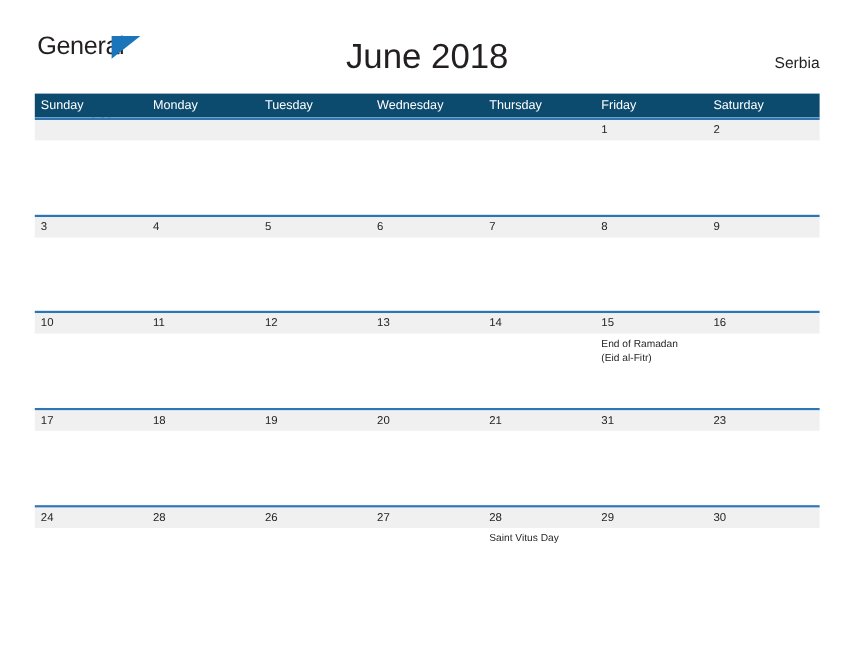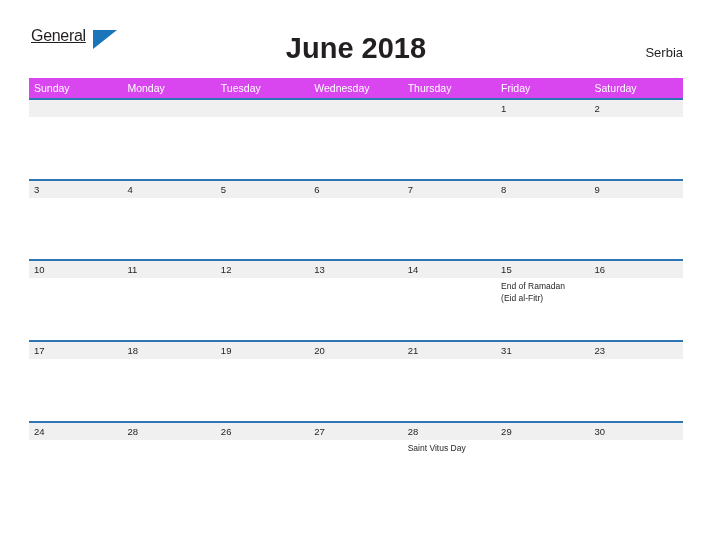--- a/index.html
+++ b/index.html
@@ -25,26 +25,25 @@
     position: absolute;
     left: 31px;
     top: 28px;
     width: 110px;
     height: 44px;
   }
   .logo-general {
     position: absolute;
     left: 0;
     top: 0;
-    font-size: 16px;
+    font-size: 21px;
     letter-spacing: -0.3px;
     color: #231f20;
     font-family: "Liberation Sans", sans-serif;
     line-height: 1;
-    text-decoration: underline;
   }
   .logo-triangle {
     position: absolute;
     left: 62px;
     top: 2px;
     width: 0;
     height: 0;
     border-left: 24px solid #1a75bb;
     border-bottom: 19px solid transparent;
   }
@@ -60,21 +59,21 @@
   }
 
   .cal-title {
     position: absolute;
     left: 0;
     right: 0;
     top: 32px;
     text-align: center;
     font-size: 29px;
     color: #231f20;
-    font-weight: bold;
+    font-weight: normal;
     letter-spacing: 0px;
   }
 
   .cal-region {
     position: absolute;
     right: 29px;
     top: 45px;
     font-size: 13px;
     color: #231f20;
   }
@@ -82,21 +81,21 @@
   
   .calendar {
     position: absolute;
     left: 29px;
     top: 78px;
     width: 654px;
   }
 
   .weekday-row {
     display: flex;
-    background: #d946ef;
+    background: #0c4a6e;
     height: 20px;
     align-items: flex-end;
   }
   .weekday-cell {
     width: 93.43px;
     color: #ffffff;
     font-size: 10.5px;
     line-height: 20px;
     padding-left: 5px;
     box-sizing: border-box;

